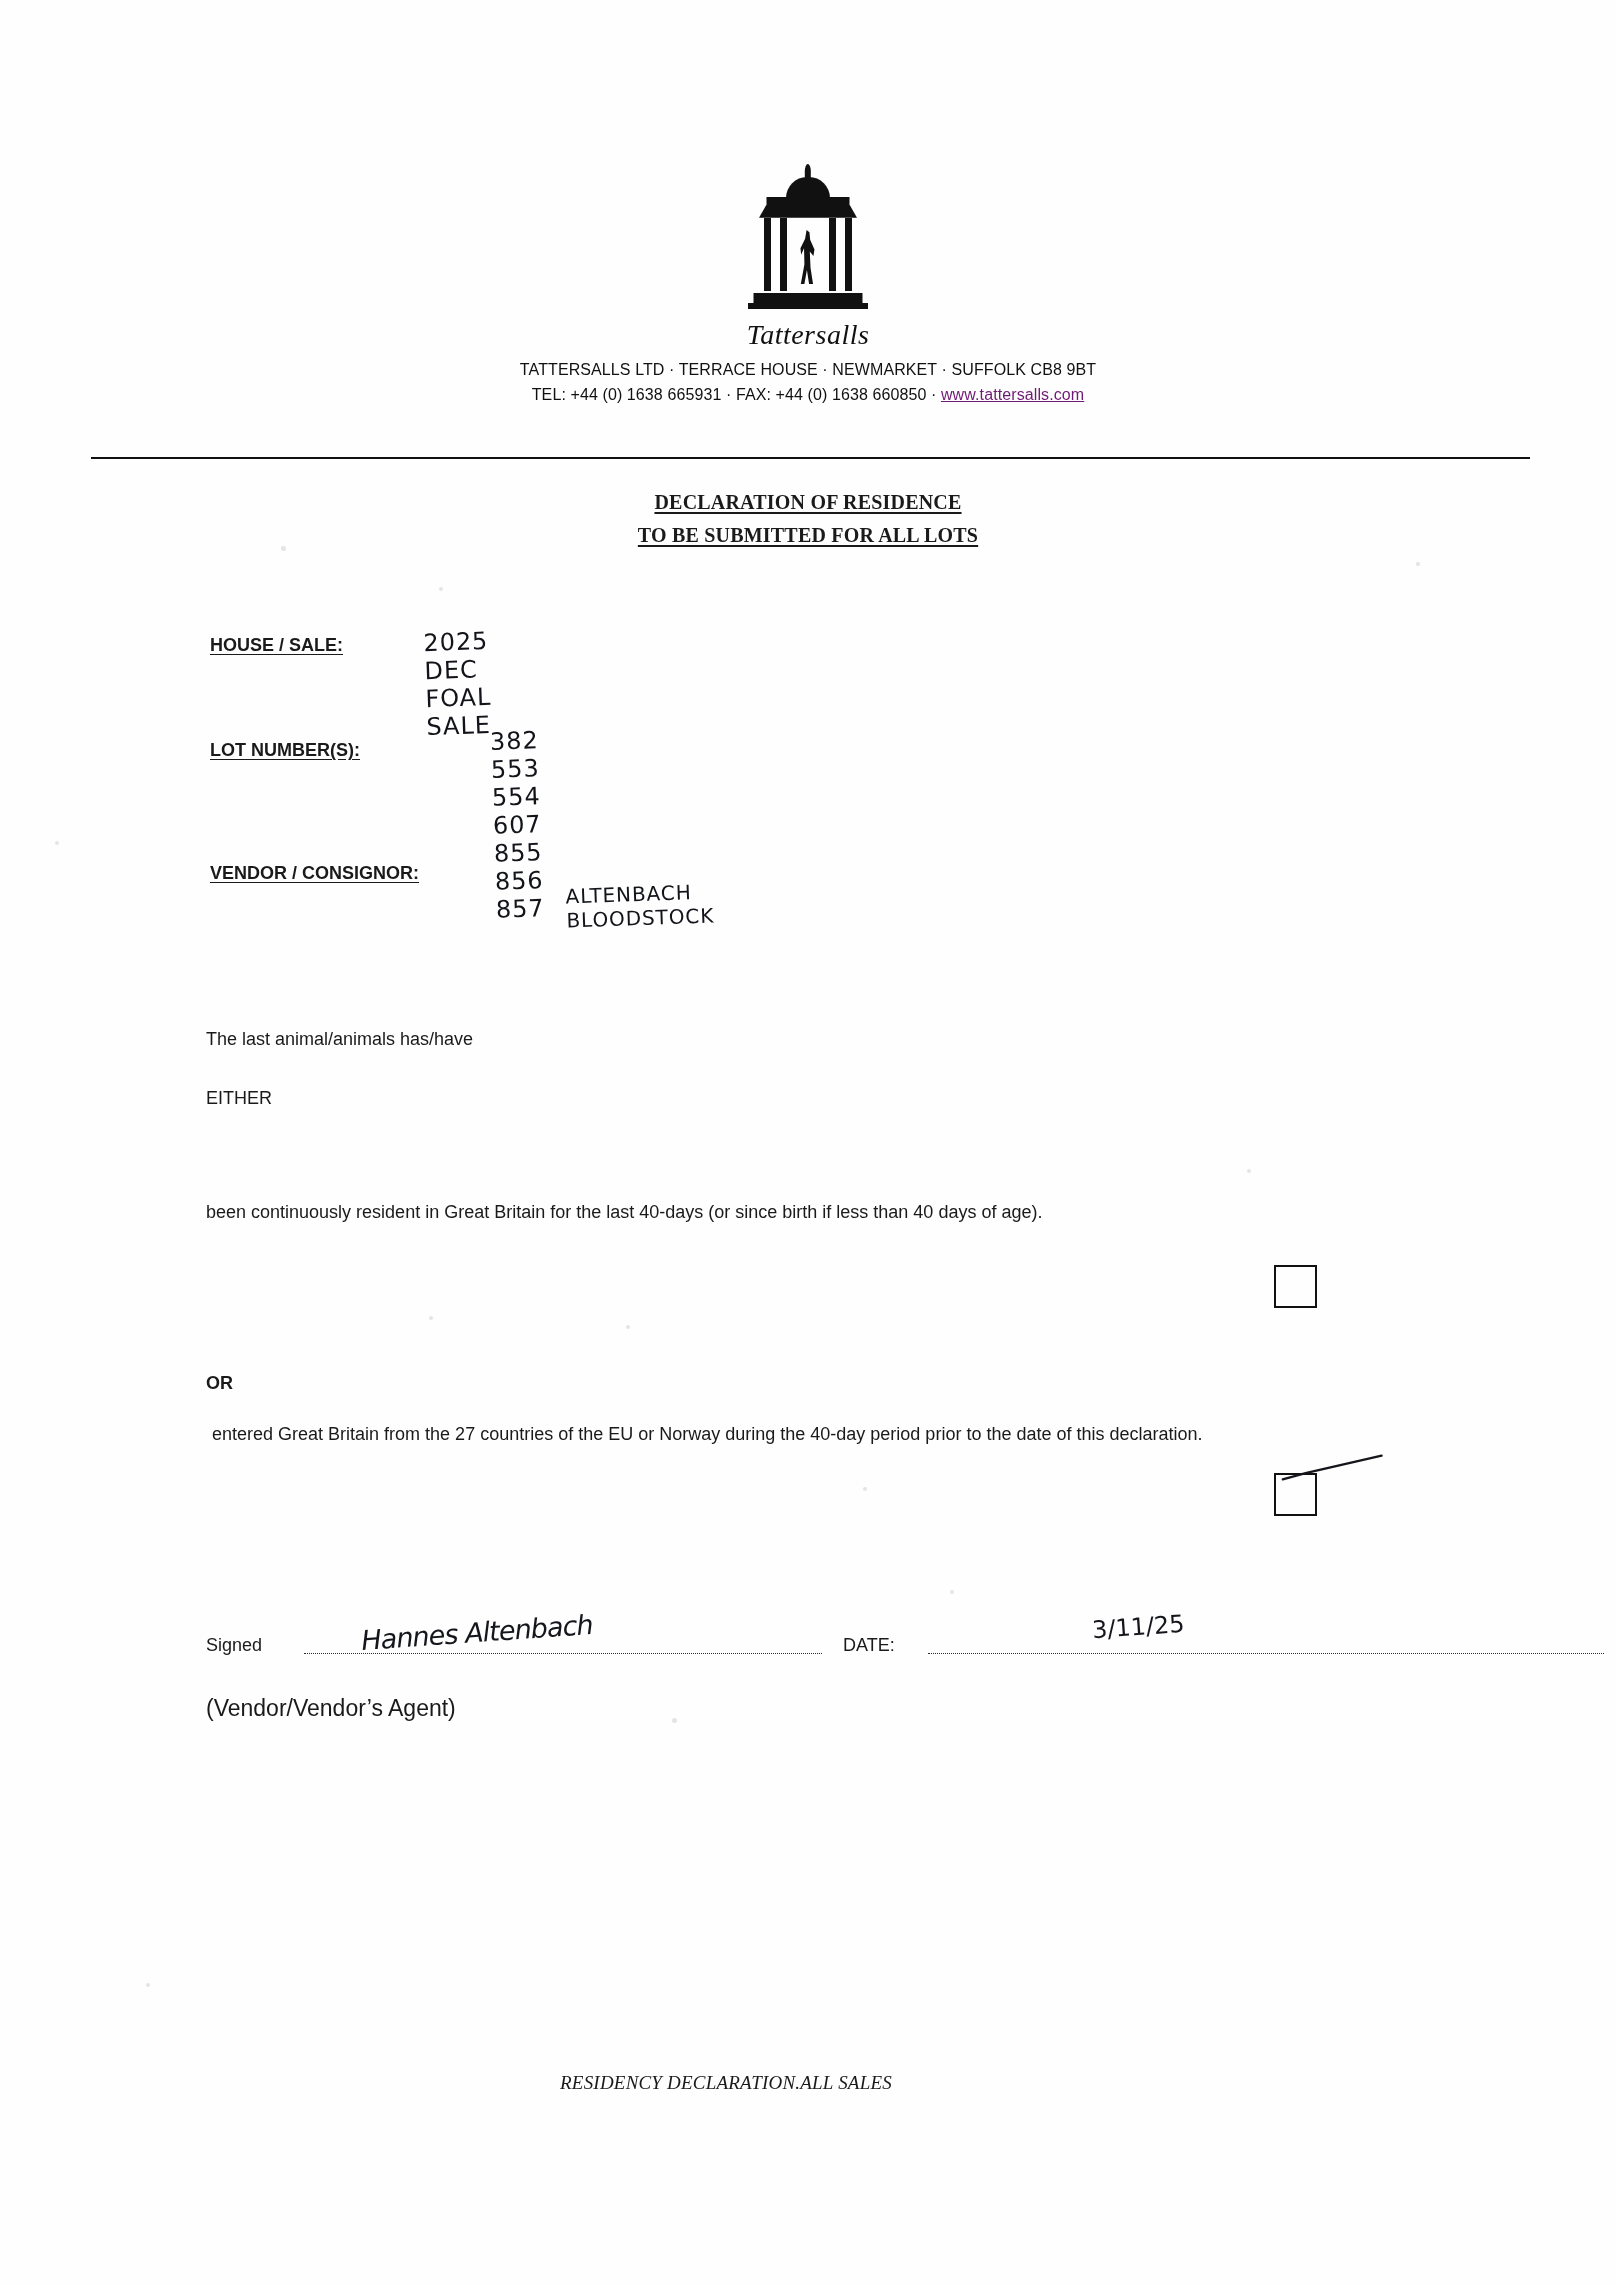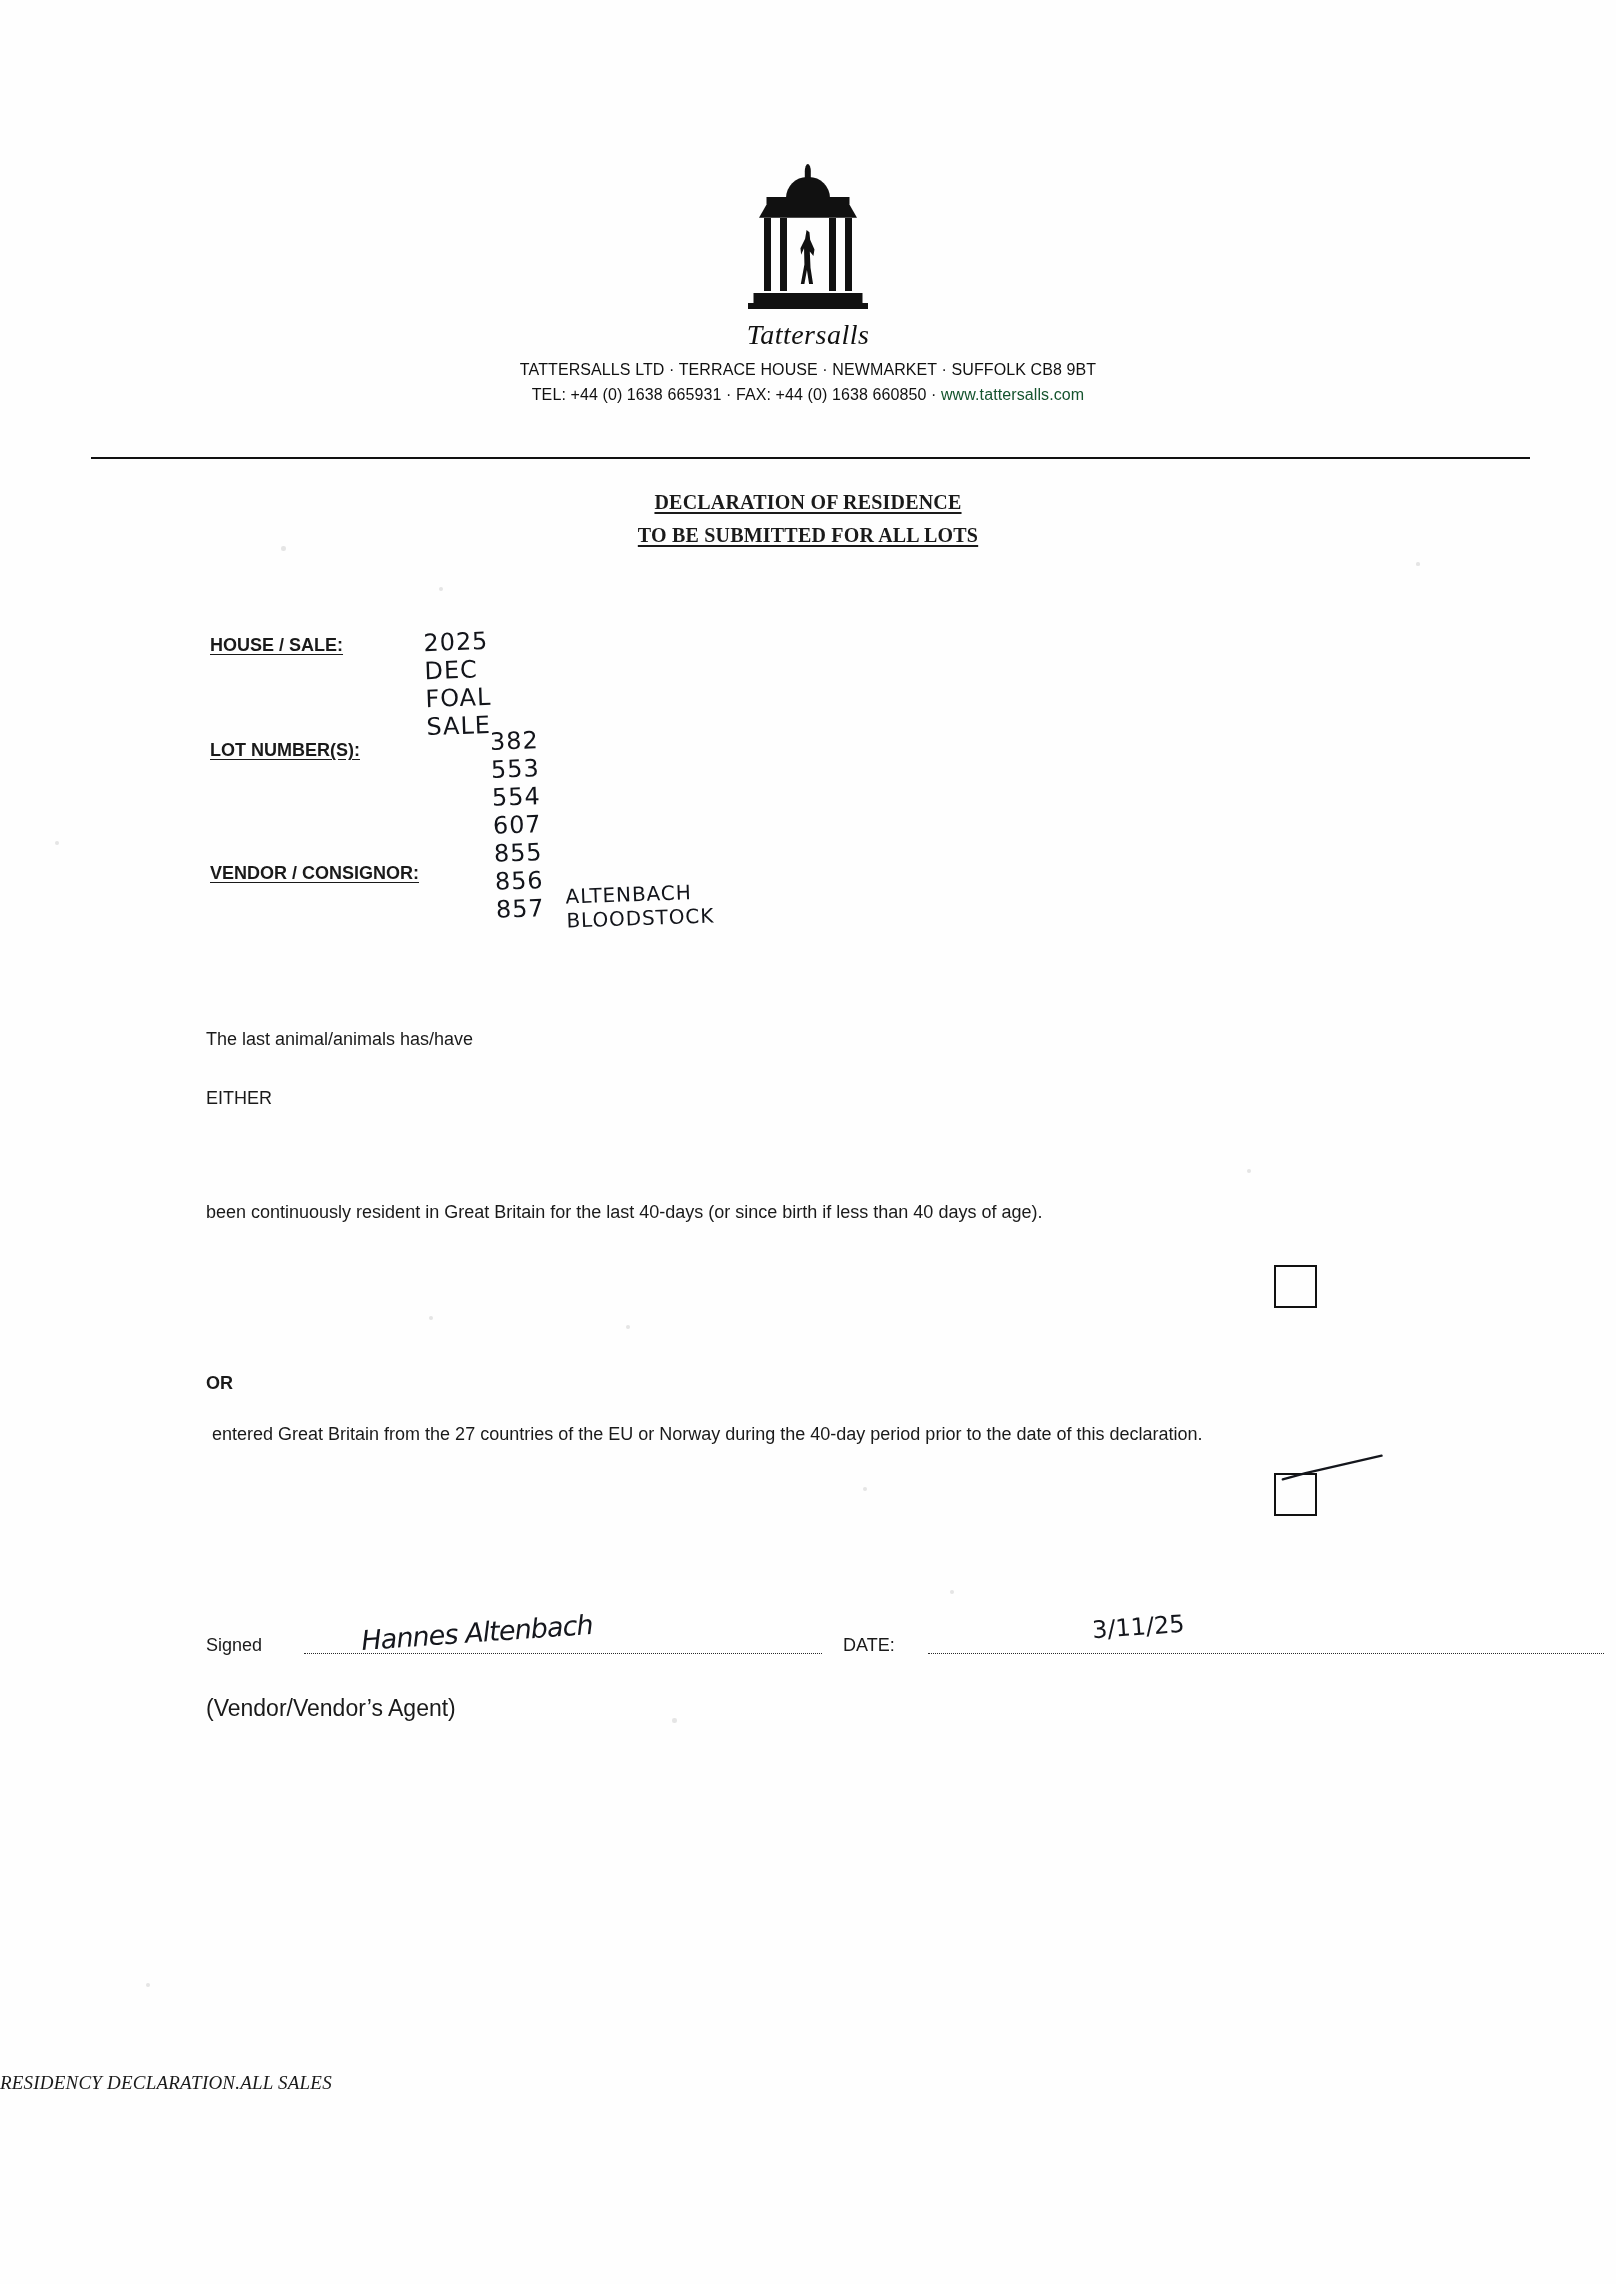--- a/index.html
+++ b/index.html
@@ -120,21 +120,22 @@
     color: #111;
   }
   .addr-line {
     font-size: 16px;
     letter-spacing: 0.1px;
     margin-top: 10px;
     color: #111;
   }
   .addr-line.second { margin-top: 7.3px; }
   .addr-line a, .addr-line .link {
-    color: #14532d;
+    color: #701a75;
+    text-decoration: underline;
   }
   .rule {
     position: absolute;
     top: 457px;
     left: 91px;
     width: 1439px;
     border-top: 2.3px solid #111;
   }
   
   .doc-title {
@@ -261,21 +262,21 @@
     top: 1695px;
     left: 206px;
     font-size: 23px;
   }
   
   .footer-ref {
     position: absolute;
     top: 2072px;
     left: 0;
     width: 100%;
-    text-align: left;
+    text-align: center;
     padding-right: 164px;
     box-sizing: border-box;
     font-family: "Liberation Serif", serif;
     font-style: italic;
     font-size: 19px;
     letter-spacing: 0.2px;
     color: #1a1a1a;
   }
   
   .speck {

